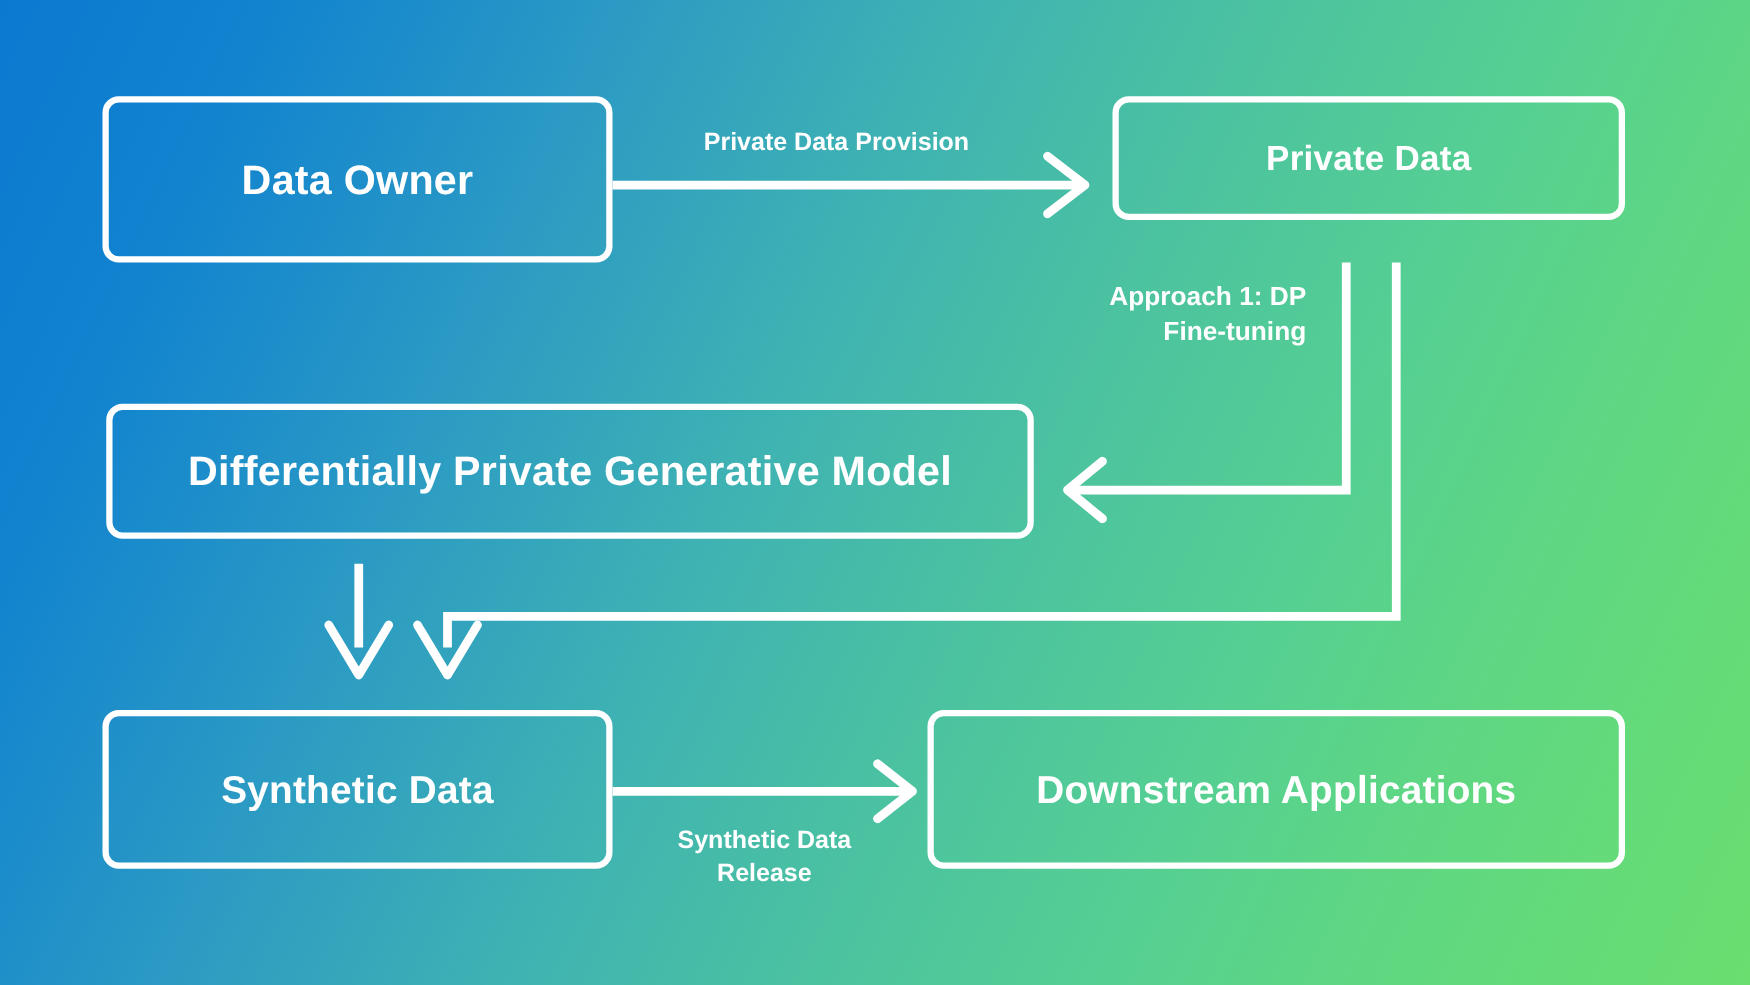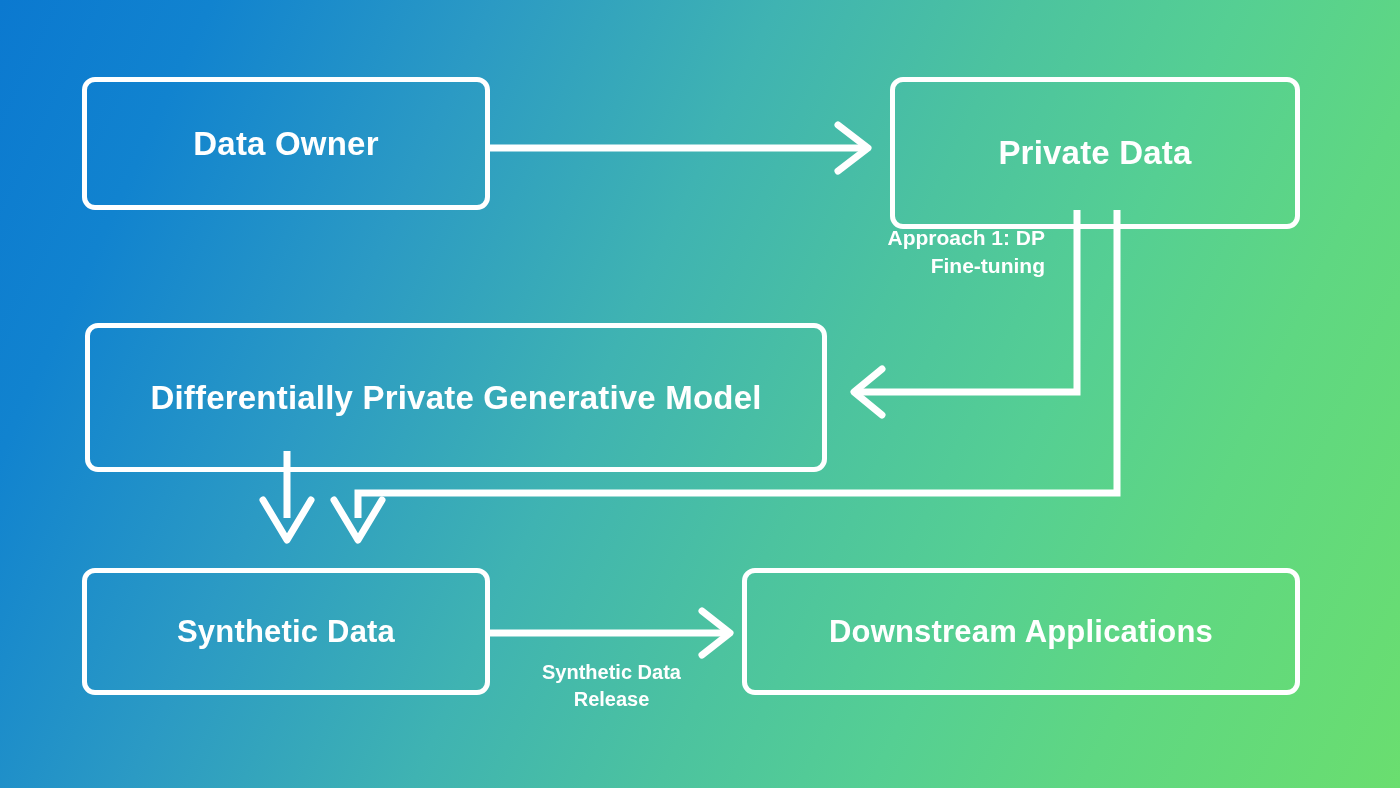--- a/index.html
+++ b/index.html
@@ -28,22 +28,22 @@
     border:5px solid #ffffff;
     border-radius:13px;
     display:flex;align-items:center;justify-content:center;
     color:#ffffff;
     font-weight:bold;
     letter-spacing:.2px;
     text-align:center;
     background:transparent;
   }
   #node-data-owner{left:82px;top:77px;width:408px;height:133px;font-size:33px;}
-  #node-private-data{left:890px;top:77px;width:410px;height:152px;font-size:33px;}
-  #node-dp-model{left:85px;top:323px;width:742px;height:149px;font-size:33px;}
+  #node-private-data{left:890px;top:77px;width:410px;height:99px;font-size:28px;}
+  #node-dp-model{left:85px;top:323px;width:742px;height:108px;font-size:33px;}
   #node-synthetic-data{left:82px;top:568px;width:408px;height:127px;font-size:31px;}
   #node-downstream{left:742px;top:568px;width:558px;height:127px;font-size:31px;}
 
   
   #wires{position:absolute;left:0;top:0;width:1400px;height:788px;}
 
   
   .edge-label{
     position:absolute;
     color:#ffffff;
@@ -105,20 +105,21 @@
   </div>
 
   <div class="node" id="node-synthetic-data">
     <span>Synthetic Data</span>
   </div>
 
   <div class="node" id="node-downstream">
     <span>Downstream Applications</span>
   </div>
 
+  <div class="edge-label" id="lbl-private-data-provision">Private Data Provision</div>
 
   <div class="edge-label" id="lbl-approach-1">Approach 1: DP
 Fine-tuning</div>
 
 
 
   <div class="edge-label" id="lbl-synthetic-release">Synthetic Data
 Release</div>
 
 </div>

